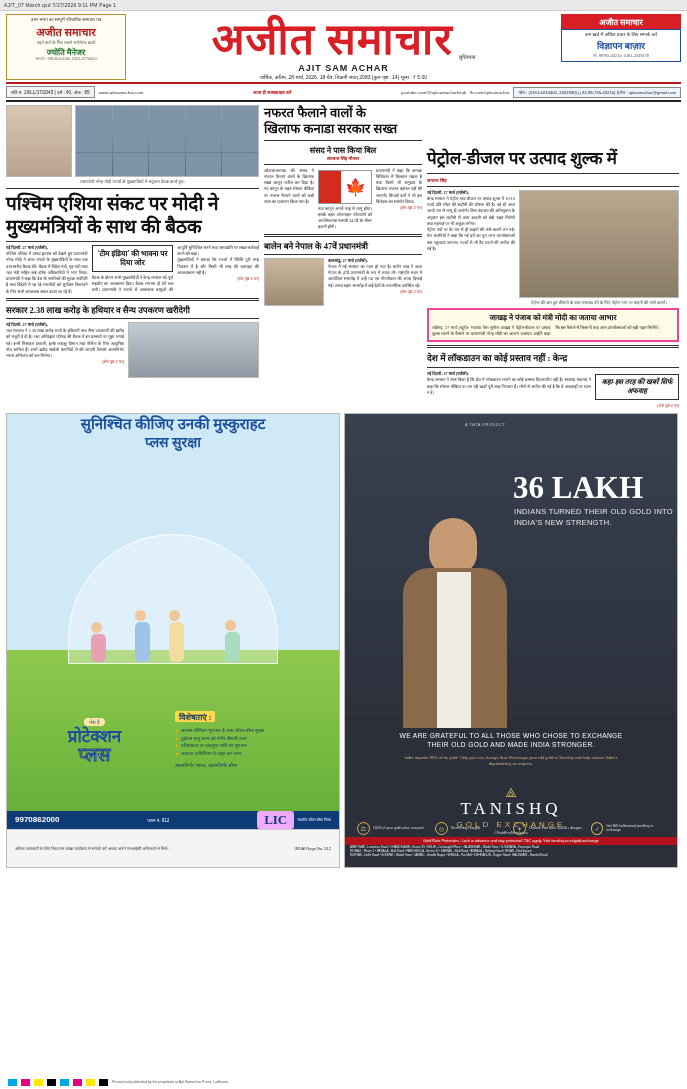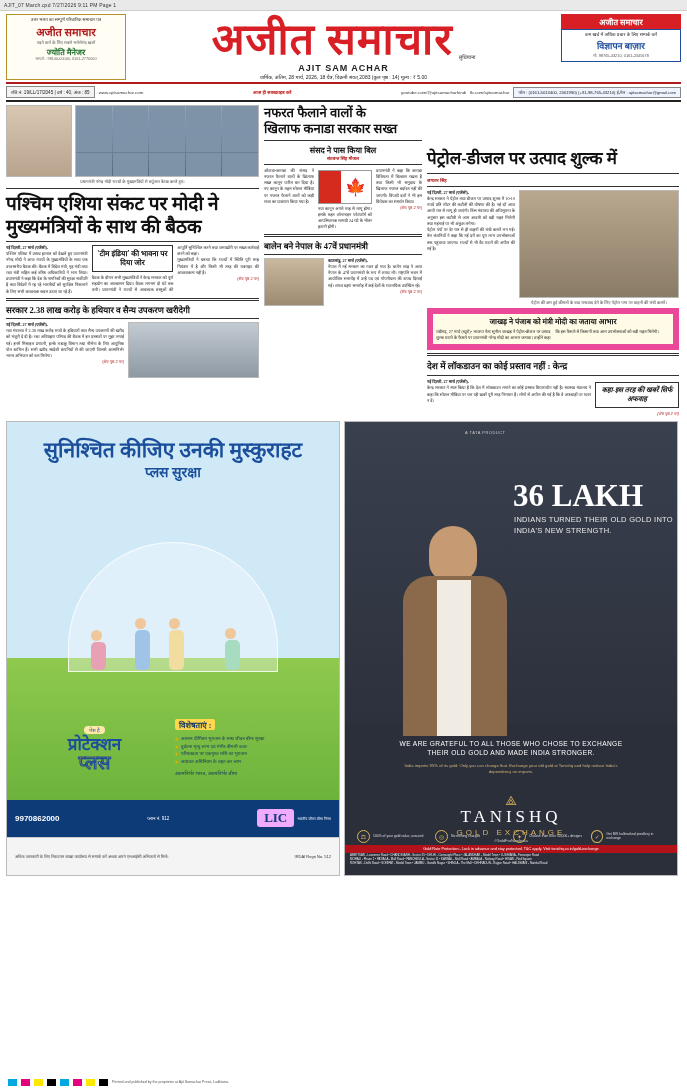--- a/index.html
+++ b/index.html
@@ -161,36 +161,36 @@
   
   .flag { width: 54px; height: 34px; border: 1px solid #999; display: flex; margin: 2px auto; }
   .flag .r { flex: 1; background: #d52b1e; }
   .flag .w { flex: 1.4; background: #fff; position: relative; }
   .leaf {
     position: absolute; left: 50%; top: 50%; transform: translate(-50%,-50%);
     color: #d52b1e; font-size: 17px; line-height: 1;
   }
   
   .tipbox {
-    border: 6px solid #ec4899; background: #fffbe6; padding: 3px; margin-top: 3px;
+    border: 2px solid #ec4899; background: #fffbe6; padding: 3px; margin-top: 3px;
   }
   .tipbox .t {
     font-family: "Liberation Serif", serif; font-weight: bold;
     font-size: 7.5px; color: #111; text-align: center; line-height: 1.25;
   }
   
   .adrow { display: flex; gap: 4px; margin-top: 5px; }
   .ad-lic {
     width: 334px; height: 455px; position: relative; overflow: hidden;
     background: linear-gradient(#cfe9f7 0%, #cfe9f7 52%, #8fc94e 52%, #5aa832 100%);
     border: 1px solid #bbb;
   }
   .ad-lic .hi1 {
     text-align: center; color: #1b4f9c; font-family: "Liberation Serif", serif;
-    font-weight: bold; font-size: 21px; margin-top: 14px; line-height: 1.35;
+    font-weight: bold; font-size: 15px; line-height: 1.35;
   }
   .ad-lic .hi2 {
     text-align: center; color: #1b4f9c; font-family: "Liberation Serif", serif;
     font-weight: bold; font-size: 14px; line-height: 1.35;
   }
   .dome {
     position: absolute; left: 50%; transform: translateX(-50%);
     top: 120px; width: 210px; height: 130px;
     border-radius: 105px 105px 0 0;
     background: rgba(255,255,255,0.34);
@@ -222,21 +222,21 @@
   .ad-lic .bene {
     position: absolute; left: 168px; top: 292px; width: 158px; color: #13365f;
   }
   .bene .bh {
     font-family: "Liberation Serif", serif; font-weight: bold; font-size: 8px;
     background: #ffd84d; display: inline-block; padding: 0 4px; border-radius: 2px;
   }
   .bene li { font-size: 4.6px; line-height: 1.7; list-style: none; }
   .bene li::before { content: "◆"; color: #e8b100; margin-right: 3px; font-size: 4px; }
   .ad-lic .licbar {
-    position: absolute; left: 0; bottom: 38px; width: 100%; height: 37px;
+    position: absolute; left: 0; bottom: 38px; width: 100%; height: 18px;
     background: #0d3b78; color: #fff;
     display: flex; align-items: center; justify-content: space-between;
     padding: 0 8px;
   }
   .lic-logo {
     background: #f0abfc; color: #0d3b78; font-weight: bold; font-size: 13px;
     padding: 1px 7px; border-radius: 3px; font-family: "Liberation Serif", serif;
   }
   .ad-lic .ftr {
     position: absolute; left: 0; bottom: 0; width: 100%; height: 38px;

